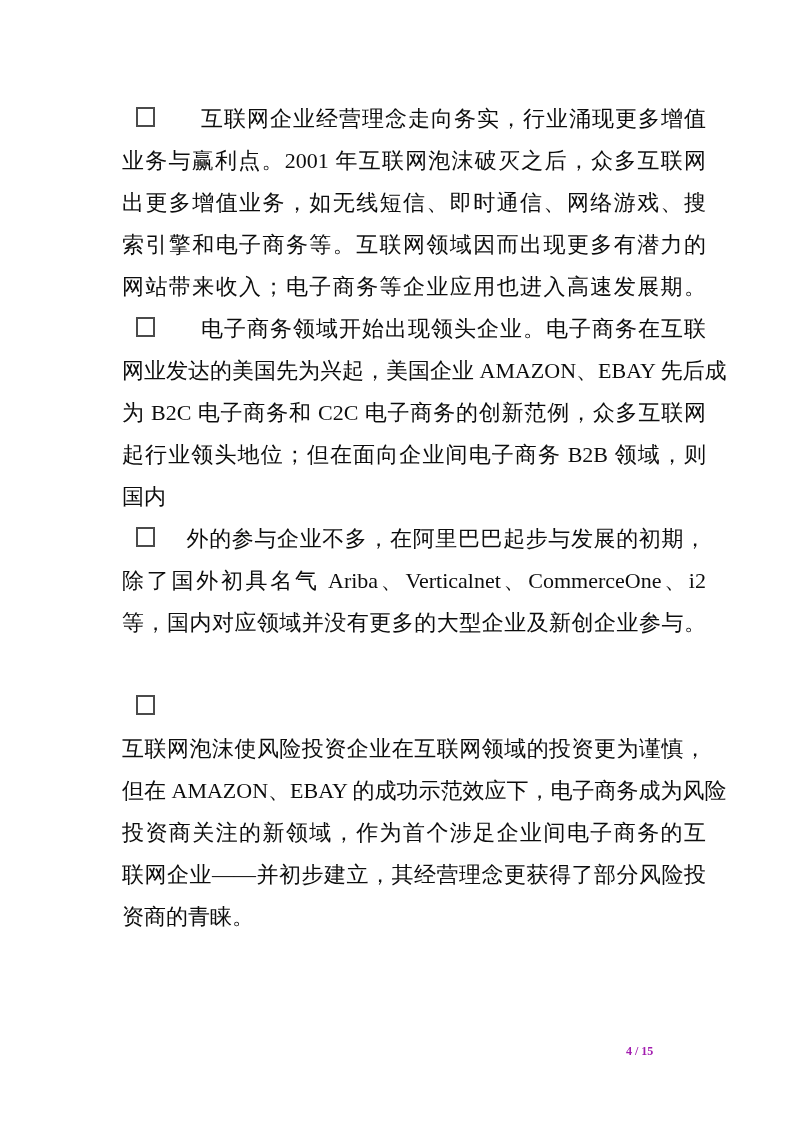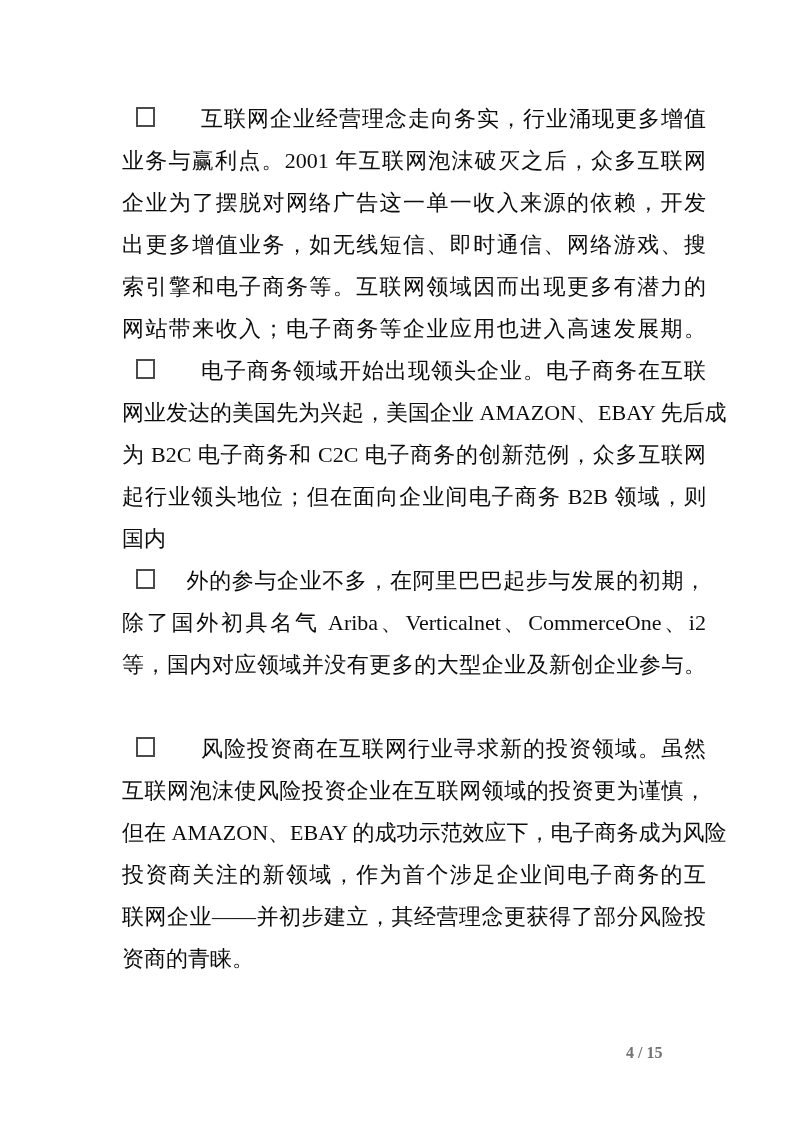--- a/index.html
+++ b/index.html
@@ -58,48 +58,47 @@
     vertical-align: baseline;
     transform: translateY(1px);
   }
   .bullet.tight {
     margin-right: 31px;
   }
   .footer-pagenum {
     position: absolute;
     left: 626px;
     top: 1044px;
-    font-size: 16px;
+    font-size: 12px;
     font-weight: bold;
-    color: #737373;
+    color: #a21caf;
     font-family: "Liberation Serif", "DejaVu Serif", serif;
     white-space: nowrap;
   }
 </style>
 </head>
 <body>
 
 <div class="page">
   <div class="text-block">
       <div class="line"><span class="bullet" title="□"></span><span>互联网企业经营理念走向务实，行业涌现更多增值</span></div>
       <div class="line"><span>业务与赢利点。2001 年互联网泡沫破灭之后，众多互联网</span></div>
-      <div class="line"><span>企业为了摆脱对网络广告这一单一收入来源的依赖，开发</span></div>
       <div class="line"><span>出更多增值业务，如无线短信、即时通信、网络游戏、搜</span></div>
       <div class="line"><span>索引擎和电子商务等。互联网领域因而出现更多有潜力的</span></div>
       <div class="line"><span>网站带来收入；电子商务等企业应用也进入高速发展期。</span></div>
       <div class="line"><span class="bullet" title="□"></span><span>电子商务领域开始出现领头企业。电子商务在互联</span></div>
       <div class="line"><span>网业发达的美国先为兴起，美国企业 AMAZON、EBAY 先后成</span></div>
       <div class="line"><span>为 B2C 电子商务和 C2C 电子商务的创新范例，众多互联网</span></div>
       <div class="line"><span>起行业领头地位；但在面向企业间电子商务 B2B 领域，则</span></div>
       <div class="line short"><span>国内</span></div>
       <div class="line"><span class="bullet tight" title="□"></span><span>外的参与企业不多，在阿里巴巴起步与发展的初期，</span></div>
       <div class="line"><span>除了国外初具名气 Ariba、Verticalnet、CommerceOne、i2</span></div>
       <div class="line"><span>等，国内对应领域并没有更多的大型企业及新创企业参与。</span></div>
       <div class="line gap"></div>
-      <div class="line"><span class="bullet" title="□"></span><span>风险投资商在互联网行业寻求新的投资领域。虽然</span></div>
+      <div class="line"><span class="bullet" title="□"></span></div>
       <div class="line"><span>互联网泡沫使风险投资企业在互联网领域的投资更为谨慎，</span></div>
       <div class="line"><span>但在 AMAZON、EBAY 的成功示范效应下，电子商务成为风险</span></div>
       <div class="line"><span>投资商关注的新领域，作为首个涉足企业间电子商务的互</span></div>
       <div class="line"><span>联网企业——并初步建立，其经营理念更获得了部分风险投</span></div>
       <div class="line short"><span>资商的青睐。</span></div>
     </div>
   <div class="footer-pagenum">4 / 15</div>
 </div>
 
 </body></html>

